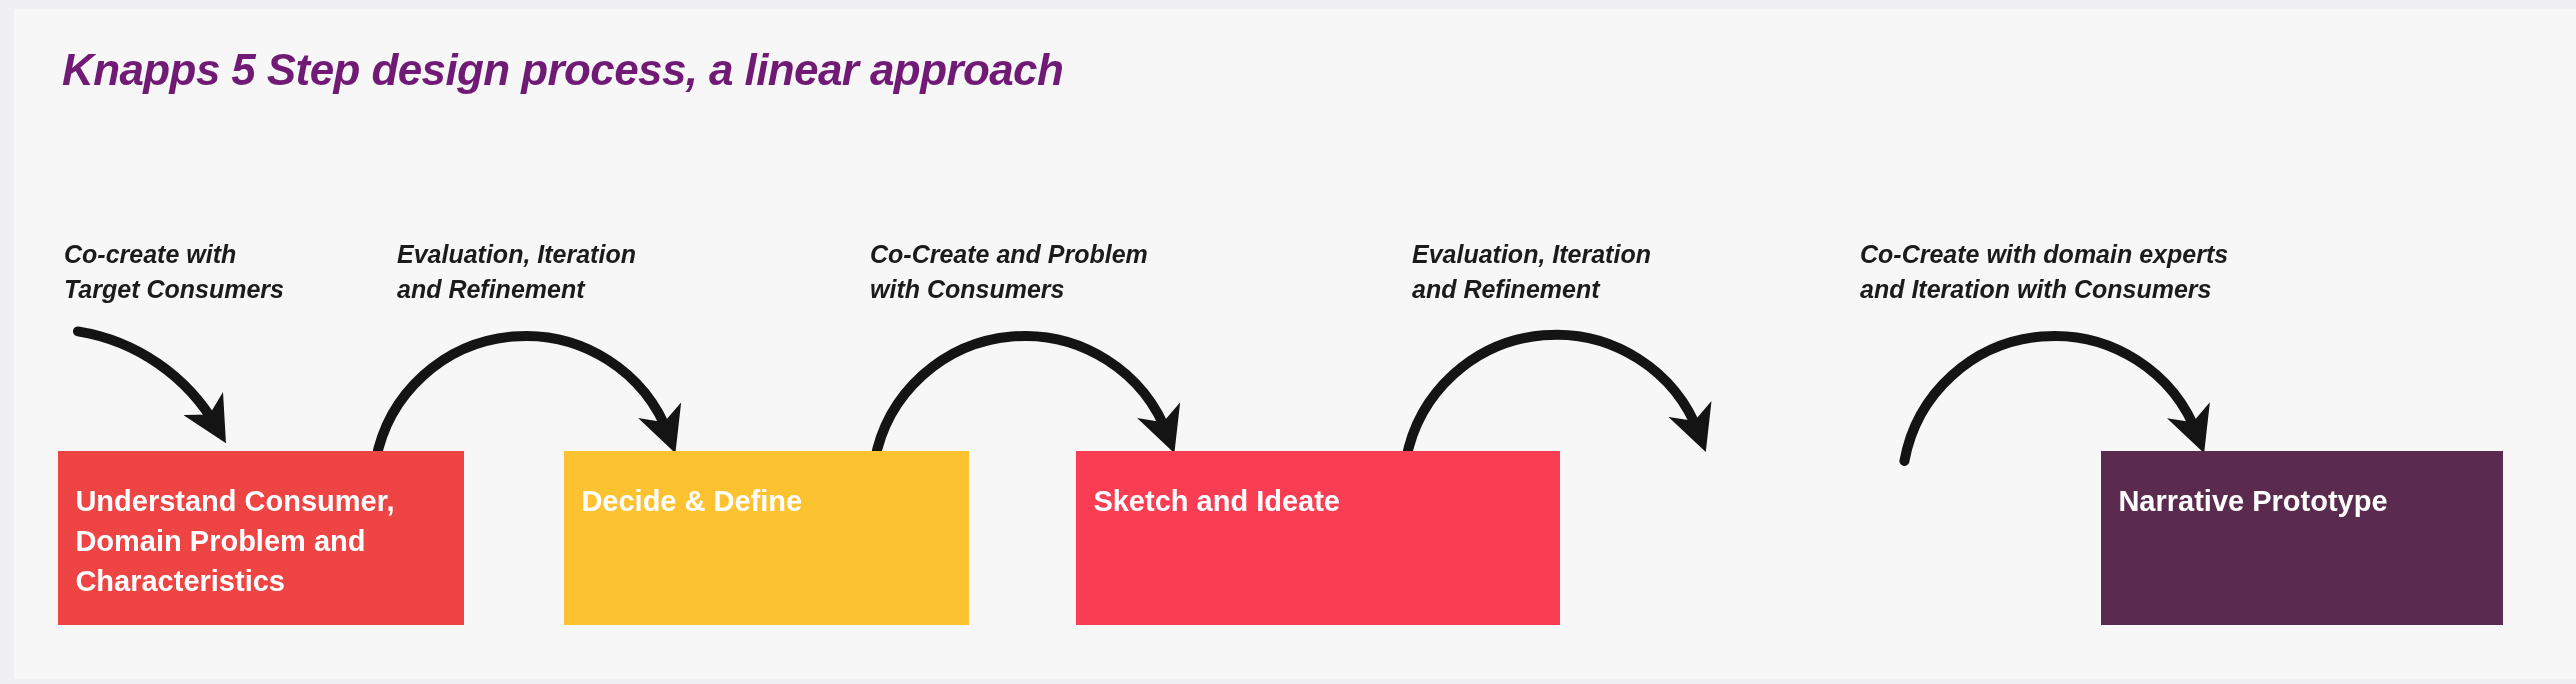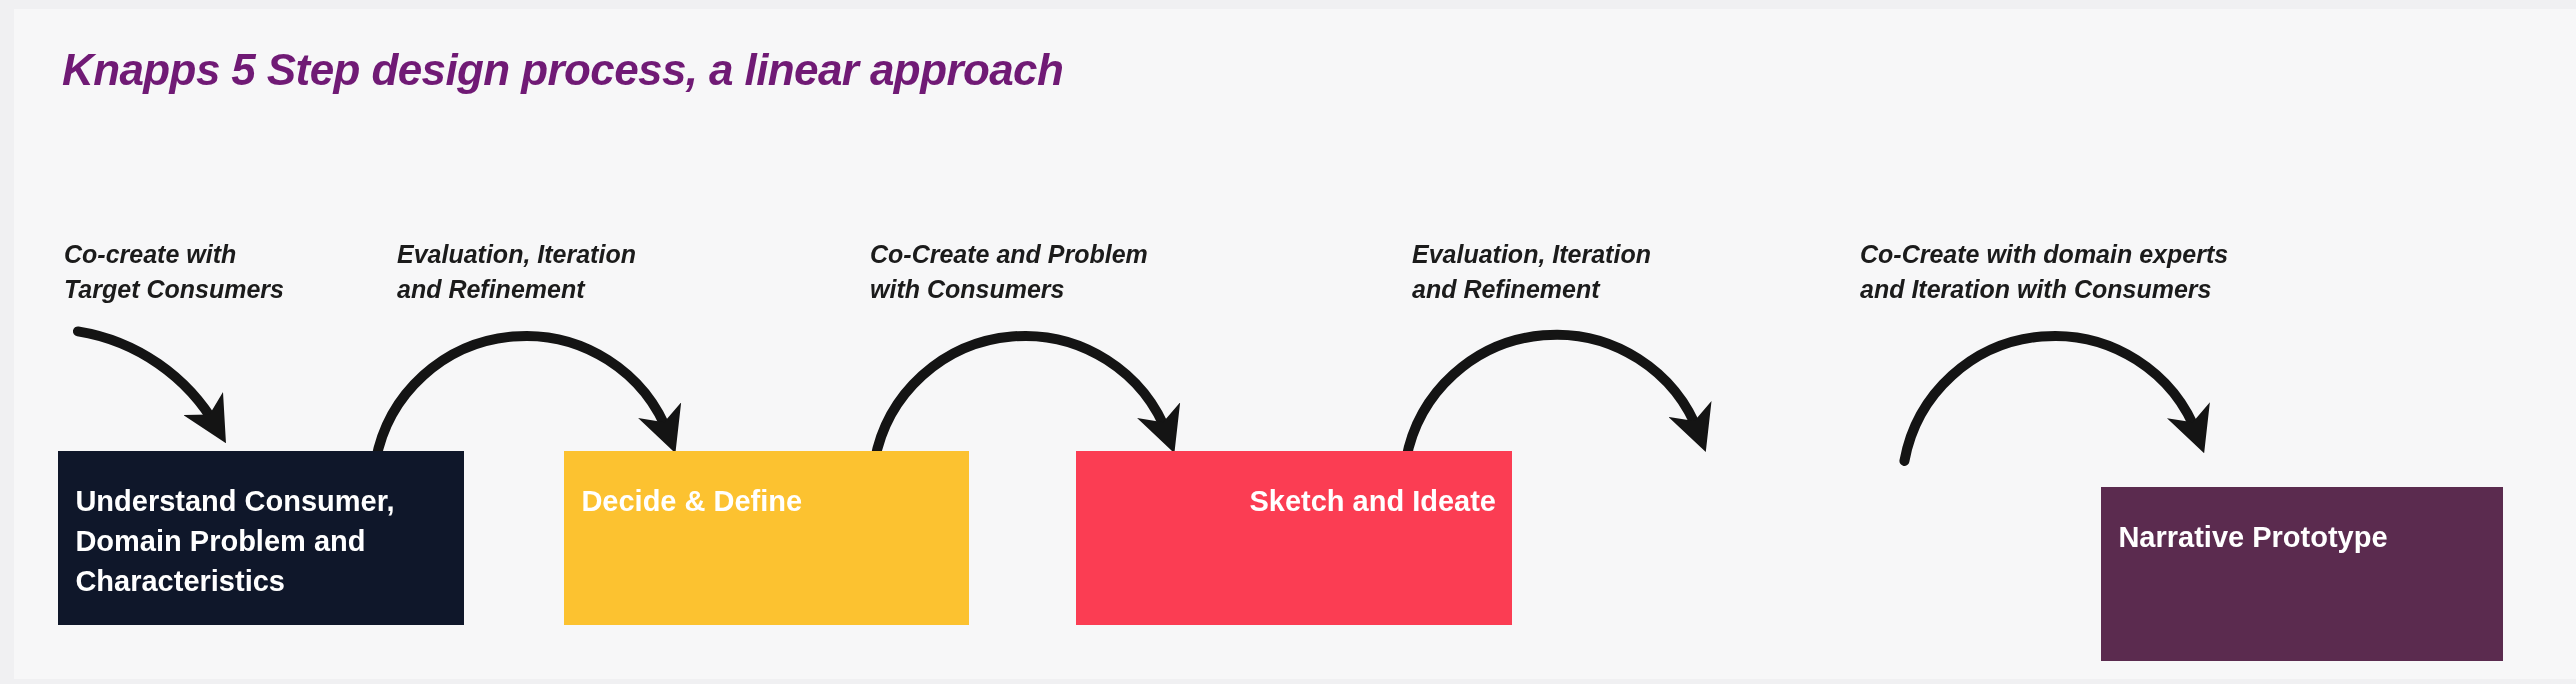--- a/index.html
+++ b/index.html
@@ -59,23 +59,23 @@
     height: 174px;
     box-sizing: border-box;
     padding: 30px 16px 0 17.4px;
     color: #ffffff;
     font-size: 29px;
     font-weight: 700;
     line-height: 1.38;
   }
   .step-1 { left: 58px;   width: 406px; }
   .step-2 { left: 564px;  width: 405px; }
-  .step-3 { left: 1076px; width: 436px; text-align: right; }
+  .step-3 { left: 1076px; width: 484px; }
   .step-4 { left: 1597px; width: 405px; }
-  .step-5 { left: 2101px; width: 402px; margin-top: 36px; }
+  .step-5 { left: 2101px; width: 402px; }
 </style>
 </head>
 <body>
 
 <div id="canvas">
 
   <div class="page"></div>
 
   <h1 class="title">Knapps 5 Step design process, a linear approach</h1>
 
@@ -96,21 +96,21 @@
         <path d="M0,0 L10,5 L0,10 L2.8,5 Z" fill="#141414"></path>
       </marker>
     </defs>
     <path d="M 125 532 A 315 315 0 0 1 348 686" fill="none" stroke="#141414" stroke-width="16" stroke-linecap="round" marker-end="url(#ah)"></path>
     <path d="M 603 740 A 245 245 0 0 1 1074 700" fill="none" stroke="#141414" stroke-width="16" stroke-linecap="round" marker-end="url(#ah)"></path>
     <path d="M 1404 740 A 245 245 0 0 1 1875 700" fill="none" stroke="#141414" stroke-width="16" stroke-linecap="round" marker-end="url(#ah)"></path>
     <path d="M 2257 738 A 245 245 0 0 1 2728 698" fill="none" stroke="#141414" stroke-width="16" stroke-linecap="round" marker-end="url(#ah)"></path>
     <path d="M 3057 740 A 245 245 0 0 1 3528 700" fill="none" stroke="#141414" stroke-width="16" stroke-linecap="round" marker-end="url(#ah)"></path>
   </svg>
 
-  <div class="step step-1" style="background-color: #0f172a;">
+  <div class="step step-1" style="background-color: #ef4444;">
     <span>Understand Consumer, Domain Problem and Characteristics</span>
   </div>
   <div class="step step-2" style="background-color: rgb(252, 194, 48);">
     <span>Decide &amp; Define</span>
   </div>
   <div class="step step-3" style="background-color: rgb(251, 61, 83);">
     <span>Sketch and Ideate</span>
   </div>
   <div class="step step-5" style="background-color: rgb(91, 43, 79);">
     <span>Narrative Prototype</span>

